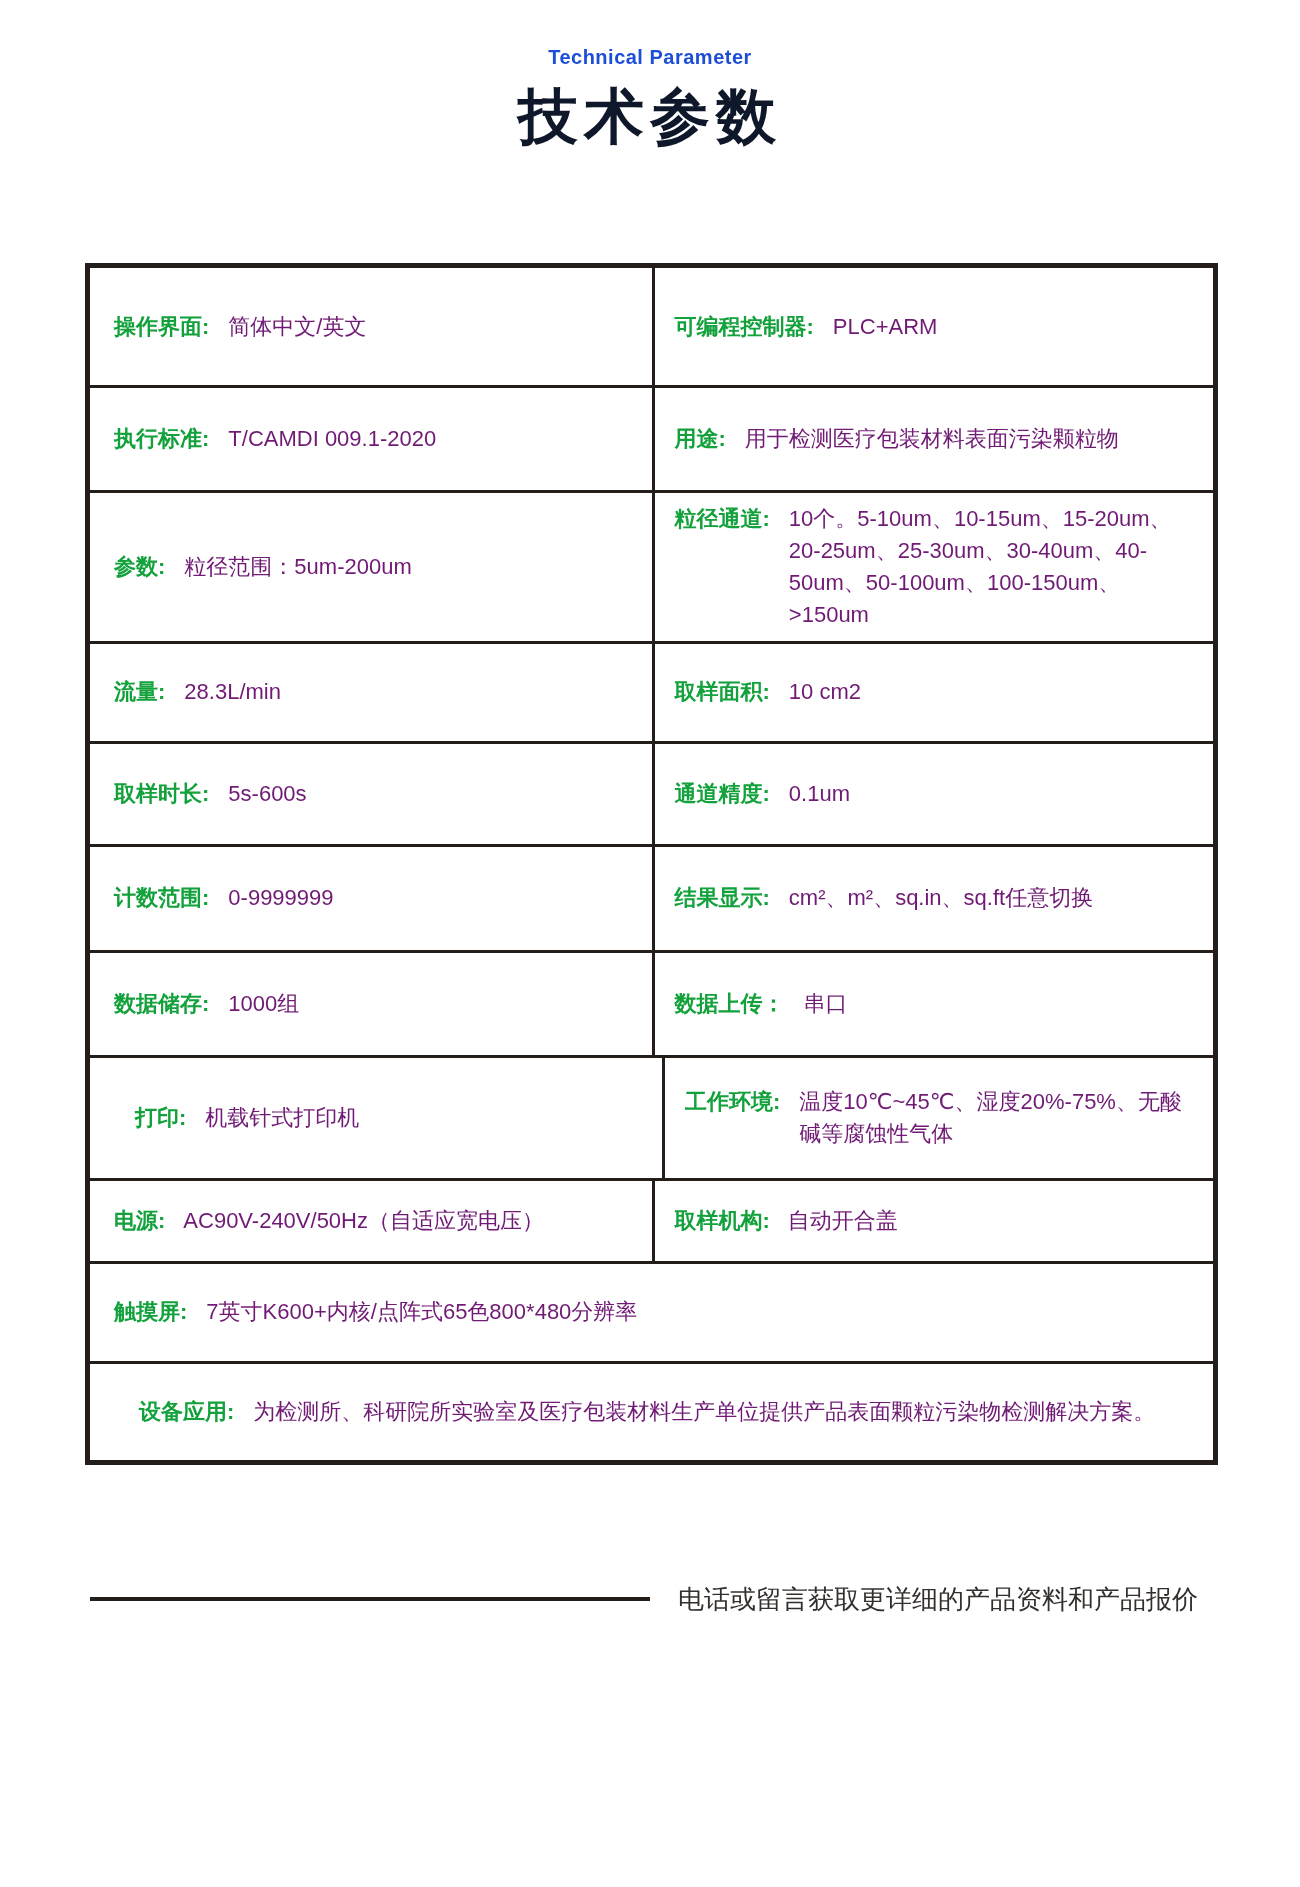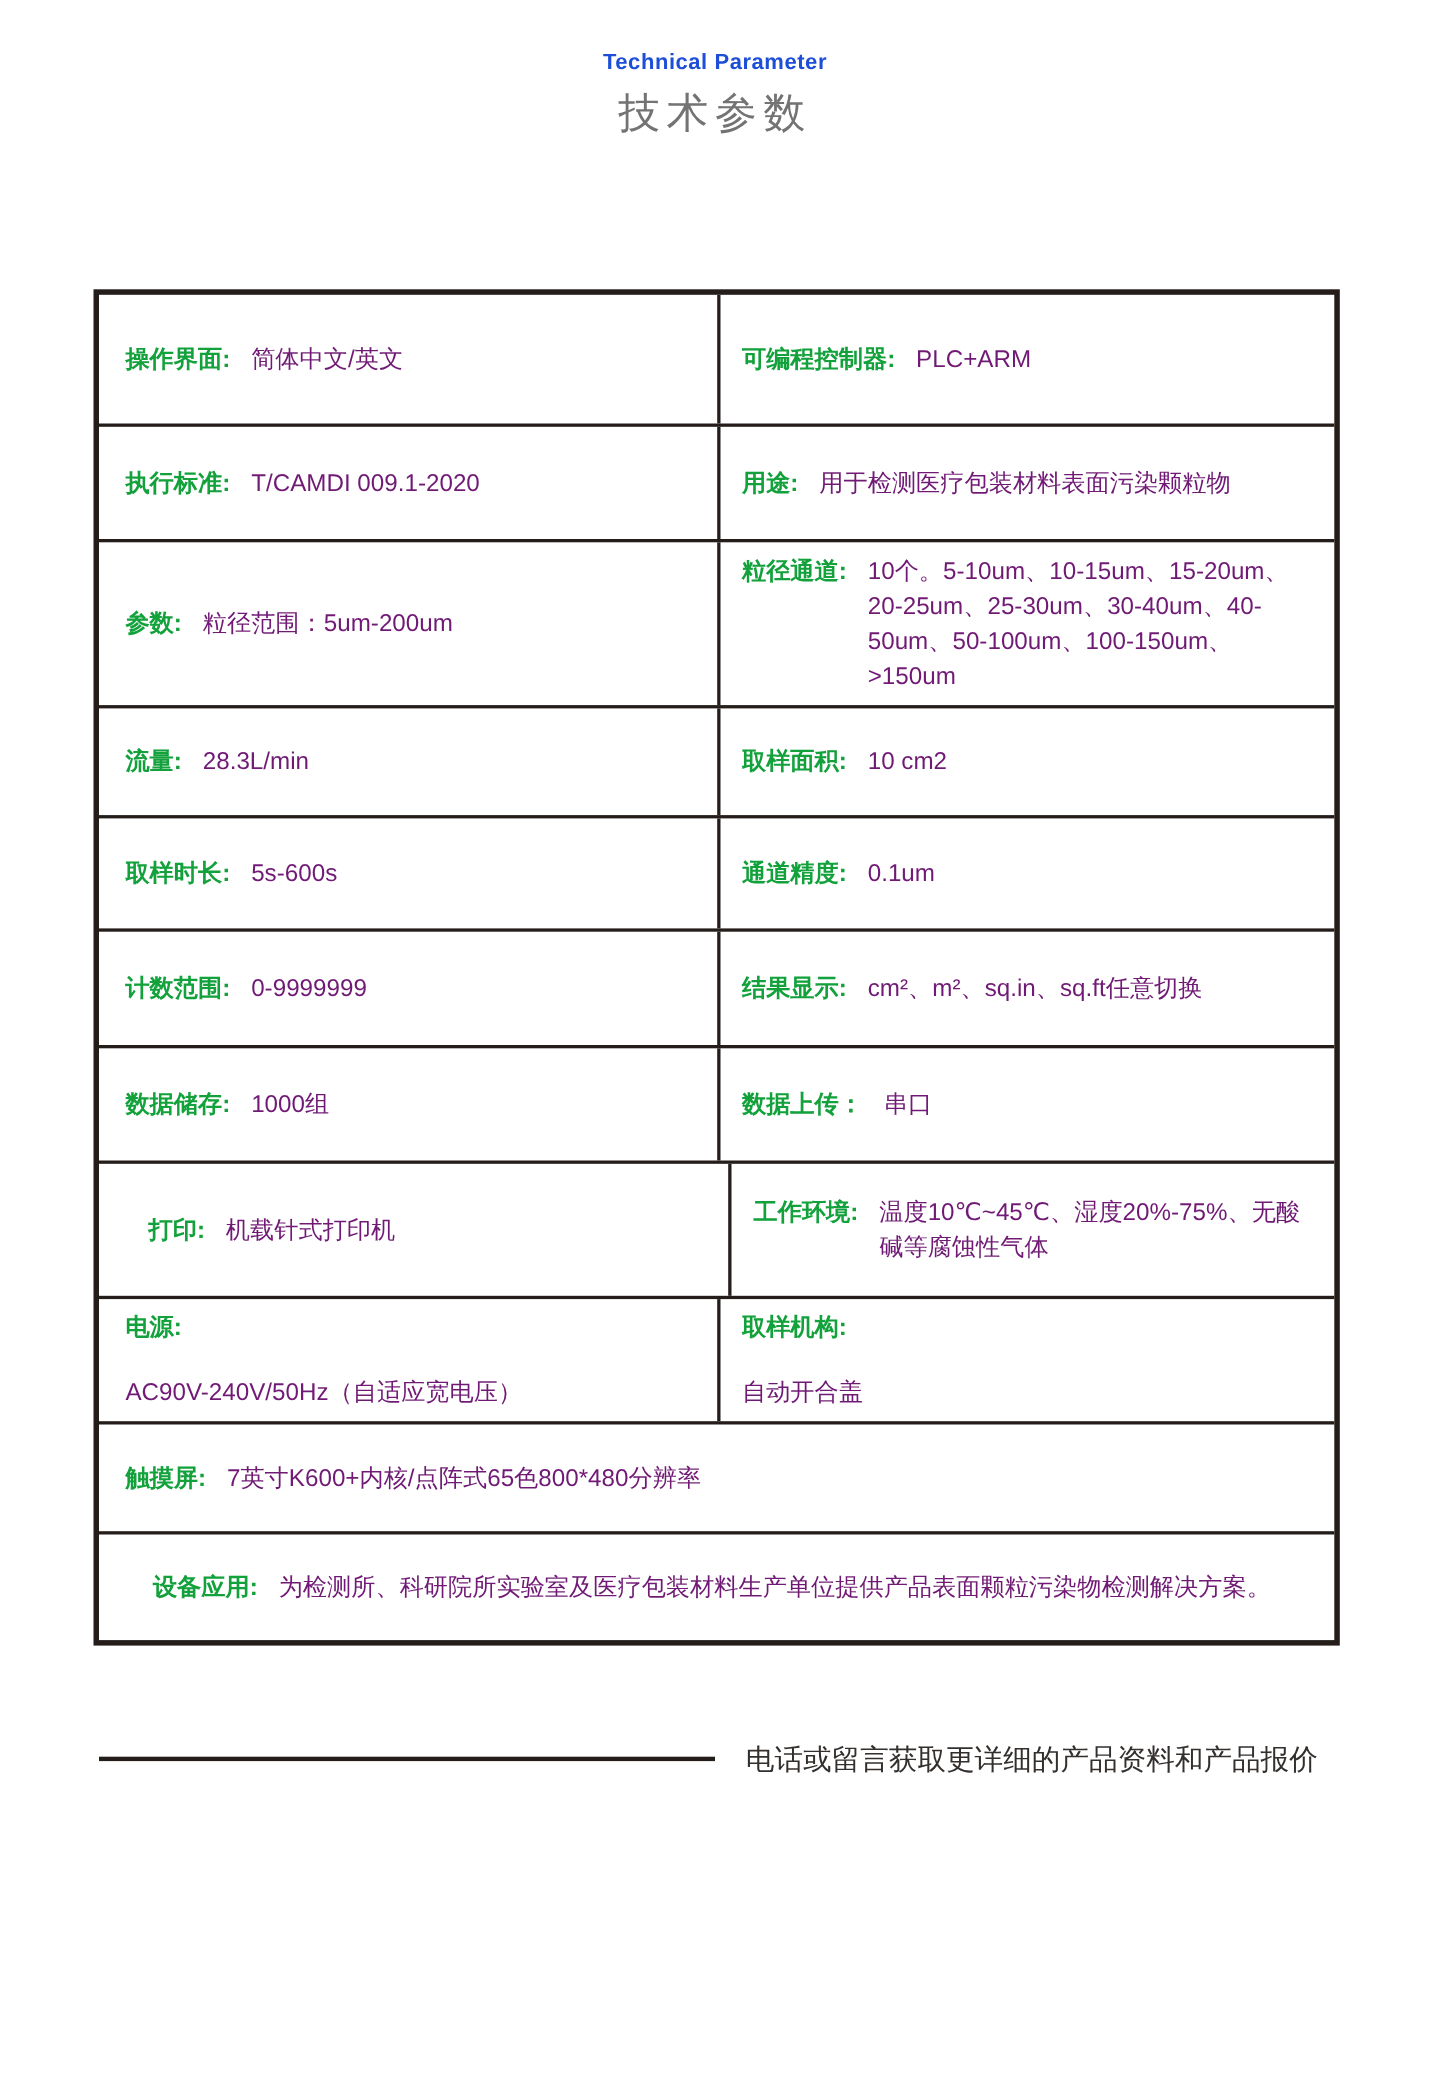--- a/index.html
+++ b/index.html
@@ -14,22 +14,22 @@
   }
   
   .header { position:absolute; top:46px; left:0; width:100%; text-align:center; }
   .subtitle {
     font-size:20px; font-weight:bold; letter-spacing:0.5px;
     color:#1d4ed8;
     text-align:center;
   }
   .title {
     margin-top:8px;
-    font-size:38px; font-weight:normal; letter-spacing:6px;
-    color:#737373;
+    font-size:60px; font-weight:bold; letter-spacing:6px;
+    color:#0f172a;
   }
   
   .spec-table {
     position:absolute; top:263px; left:85px; width:1133px;
     border:5px solid #241d1a;
     background:#ffffff;
   }
   .row { display:flex; border-bottom:3px solid #241d1a; }
   .row:last-child { border-bottom:none;padding-left:25px; }
   .cell {
@@ -51,21 +51,21 @@
   .r2  { min-height:112px; }
   .r3  { min-height:100px; }
   .r4  { min-height:103px; }
   .r5  { min-height:105px; }
   .r6  { min-height:106px; }
   .r7  { min-height:105px; }
   .r8  { min-height:123px;padding-left:21px; }
   .r9  { min-height:83px;  }
   .r10 { min-height:100px; }
   .r11 { min-height:96px;  }
-  .r9 .pair { gap:28px;flex-direction:column; }
+  .r9 .pair { gap:18px; }
   
   .footer {
     position:absolute; top:1576px; left:90px; width:1130px; height:46px;
     display:flex; align-items:center;
   }
   .rule { width:560px; height:4px; background:#241d1a; flex:none; }
   .note {
     margin-left:28px;
     font-size:26px; font-weight:500; color:#332f2d;
     white-space:nowrap;

